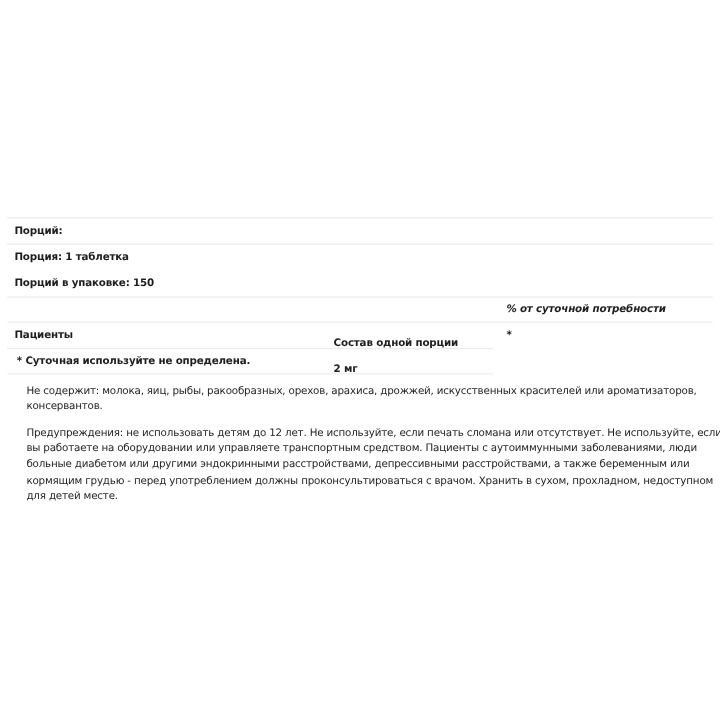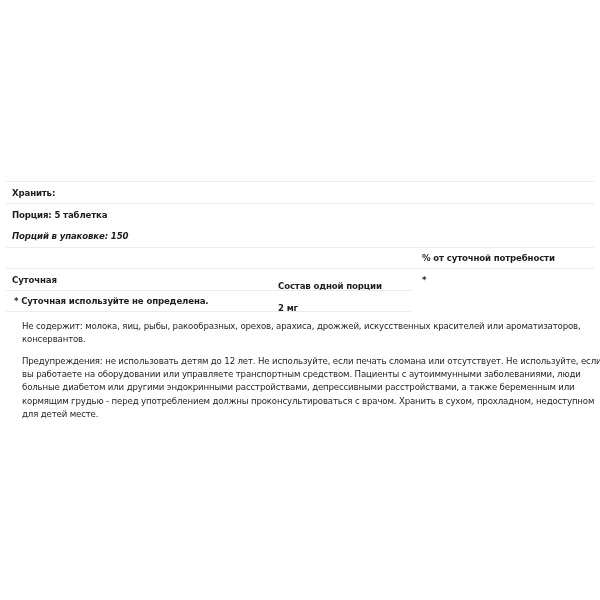--- a/index.html
+++ b/index.html
@@ -9,58 +9,58 @@
     color: #1e1e1e;
   }
   .supplement {
     position: absolute; left: 6px; top: 181px; width: 588px;
     font-size: 8.6px; font-weight: bold; letter-spacing: -0.15px;
   }
   .row {
     position: relative; height: 22px; line-height: 22px;
     border-top: 1px solid #ececec; box-sizing: border-box;
   }
-  .row.noborder { border-top: none; font-style: italic; }
+  .row.noborder { border-top: none; }
   .row .c1 { position: absolute; left: 6px; }
   .row .c2 { position: absolute; left: 272px; margin-top: 28px; }
-  .row .c3 { position: absolute; left: 416px; }
+  .row .c3 { position: absolute; left: 416px; font-style: italic; }
   .row.h20 { height: 21px; line-height: 21px; }
   .foot-row {
     position: relative; width: 405px; height: 22px; line-height: 20px;
     border-top: 1px solid #ececec; border-bottom: 1px solid #ececec; box-sizing: border-box;
   }
   .foot-row span { position: absolute; left: 8px; }
   .para {
     position: absolute; left: 22px; width: 588px;
     font-size: 8.6px; font-weight: normal; line-height: 13.2px;
     letter-spacing: -0.15px; color: #1e1e1e; margin: 0;
   }
   #p1 { top: 320px; }
   #p2 { top: 355px; }
 </style>
 </head>
 <body>
 
 <div class="supplement">
   <div class="row">
-    <span class="c1">Хранить:</span>
+    <span class="c1">Порций:</span>
   </div>
   <div class="row">
-    <span class="c1">Порция: 5 таблетка</span>
+    <span class="c1">Порция: 1 таблетка</span>
   </div>
   <div class="row noborder">
     <span class="c1">Порций в упаковке: 150</span>
   </div>
   <div class="row h20">
     <span class="c1"></span>
     <span class="c2">Состав одной порции</span>
     <span class="c3">% от суточной потребности</span>
   </div>
   <div class="row">
-    <span class="c1">Суточная</span>
+    <span class="c1">Пациенты</span>
     <span class="c2">2 мг</span>
     <span class="c3">*</span>
   </div>
   <div class="foot-row">
     <span>* Суточная используйте не определена.</span>
   </div>
 </div>
 
 <p class="para" id="p1">Не содержит: молока, яиц, рыбы, ракообразных, орехов, арахиса, дрожжей, искусственных красителей или ароматизаторов, консервантов.</p>
 <p class="para" id="p2">Предупреждения: не использовать детям до 12 лет. Не используйте, если печать сломана или отсутствует. Не используйте, если вы работаете на оборудовании или управляете транспортным средством. Пациенты с аутоиммунными заболеваниями, люди больные диабетом или другими эндокринными расстройствами, депрессивными расстройствами, а также беременным или кормящим грудью - перед употреблением должны проконсультироваться с врачом. Хранить в сухом, прохладном, недоступном для детей месте.</p>

